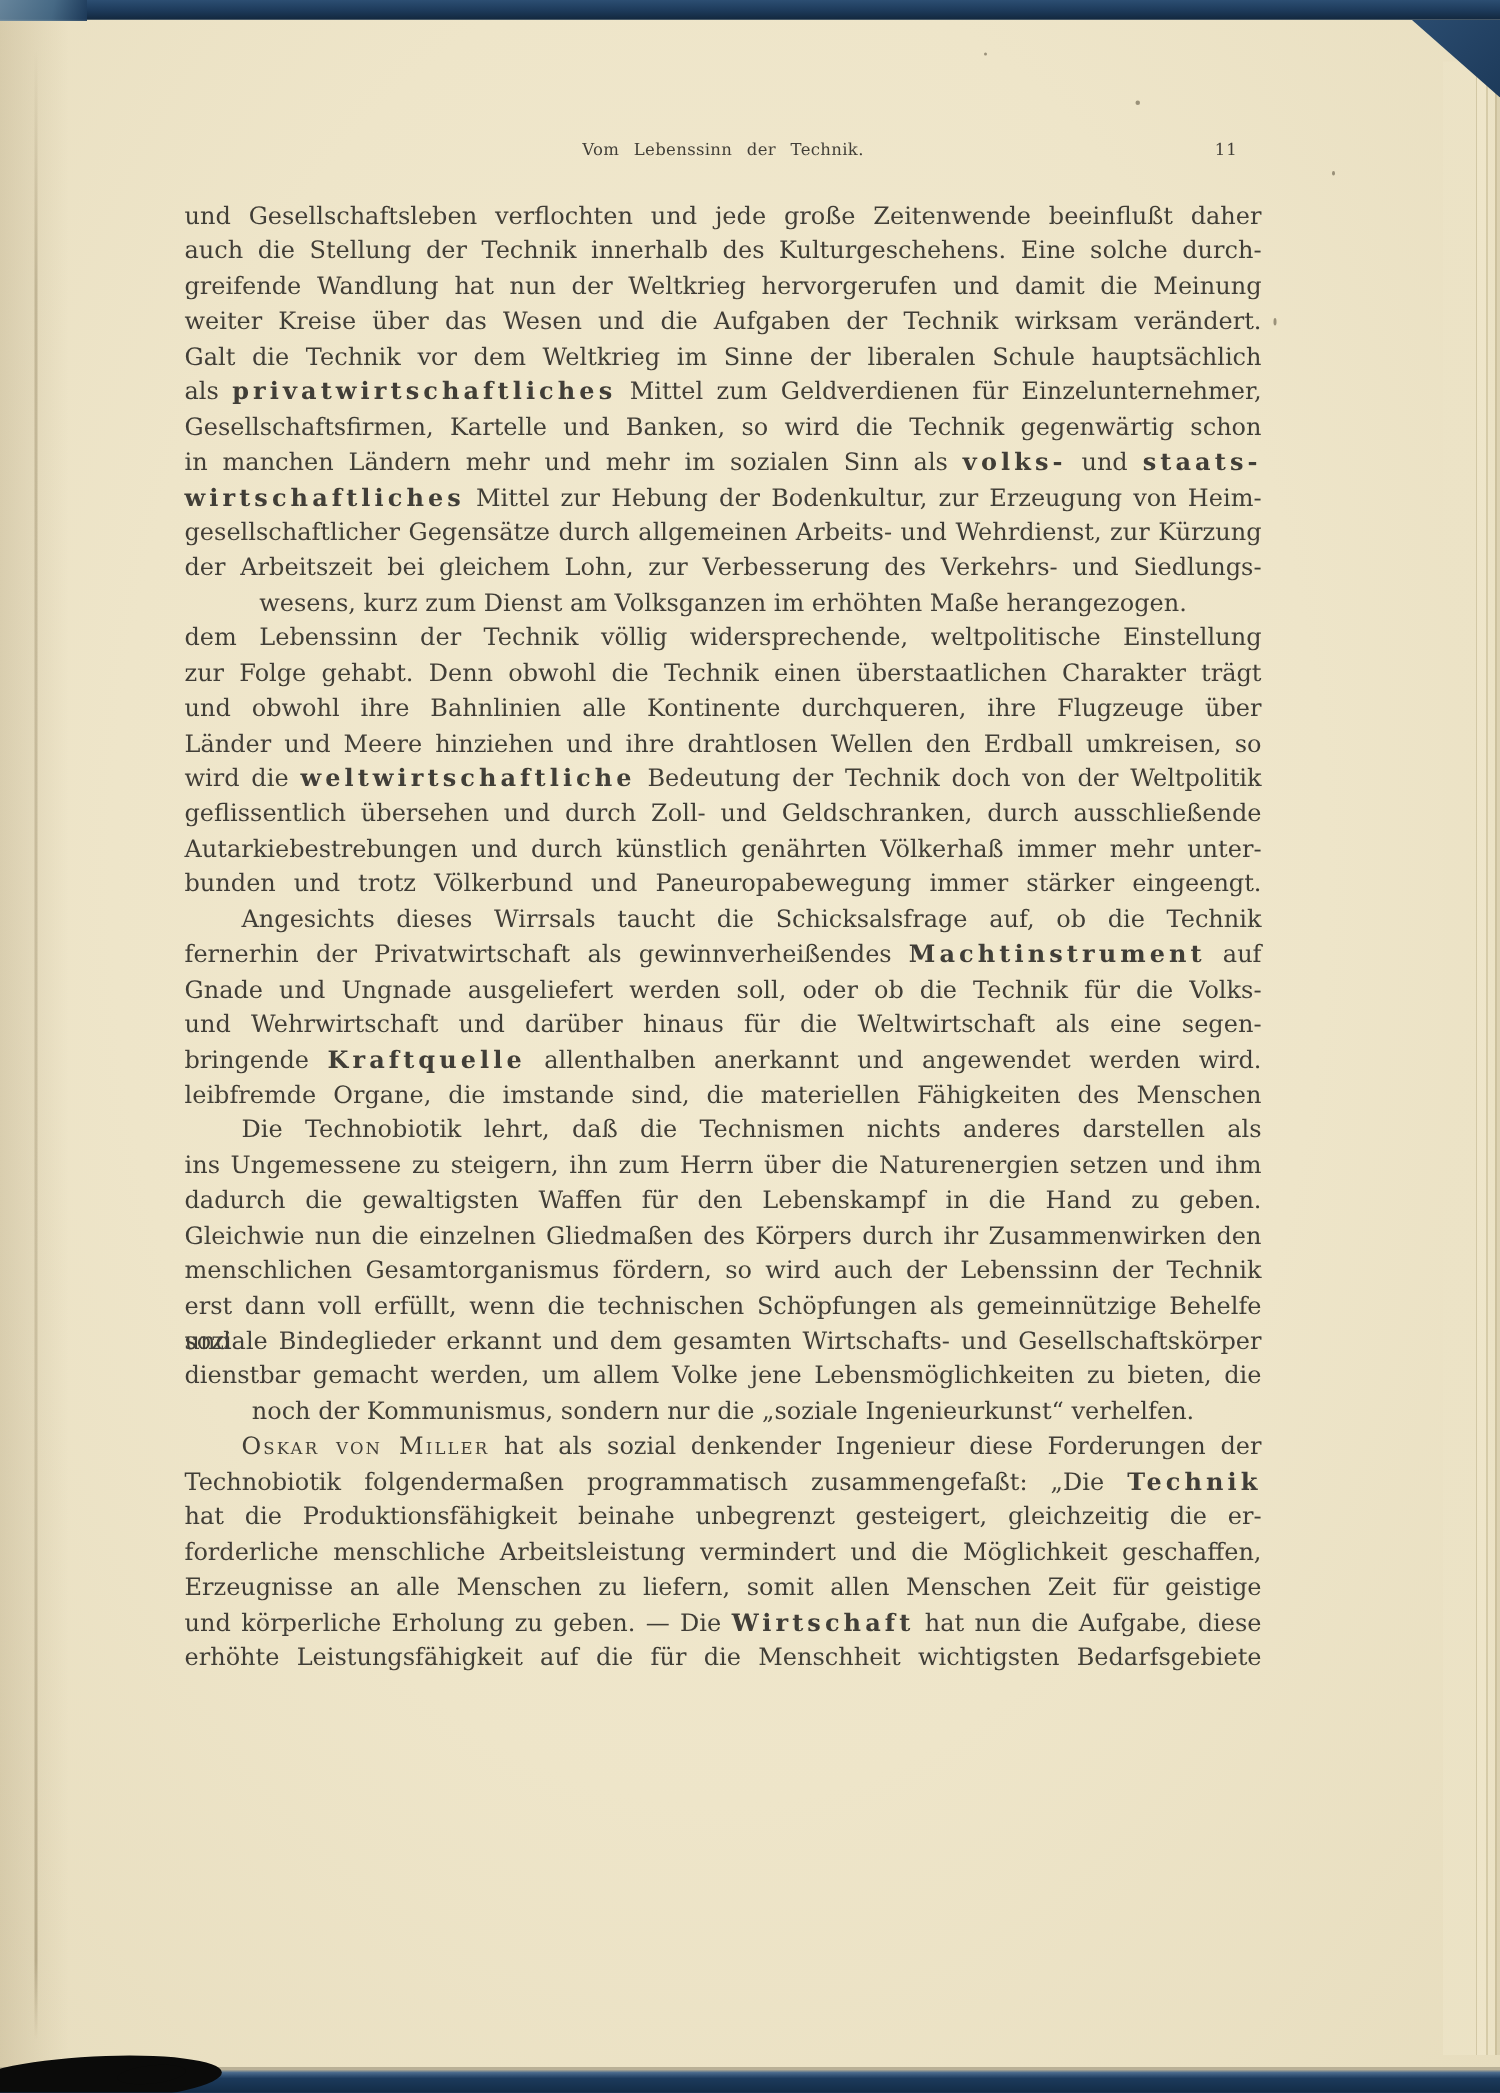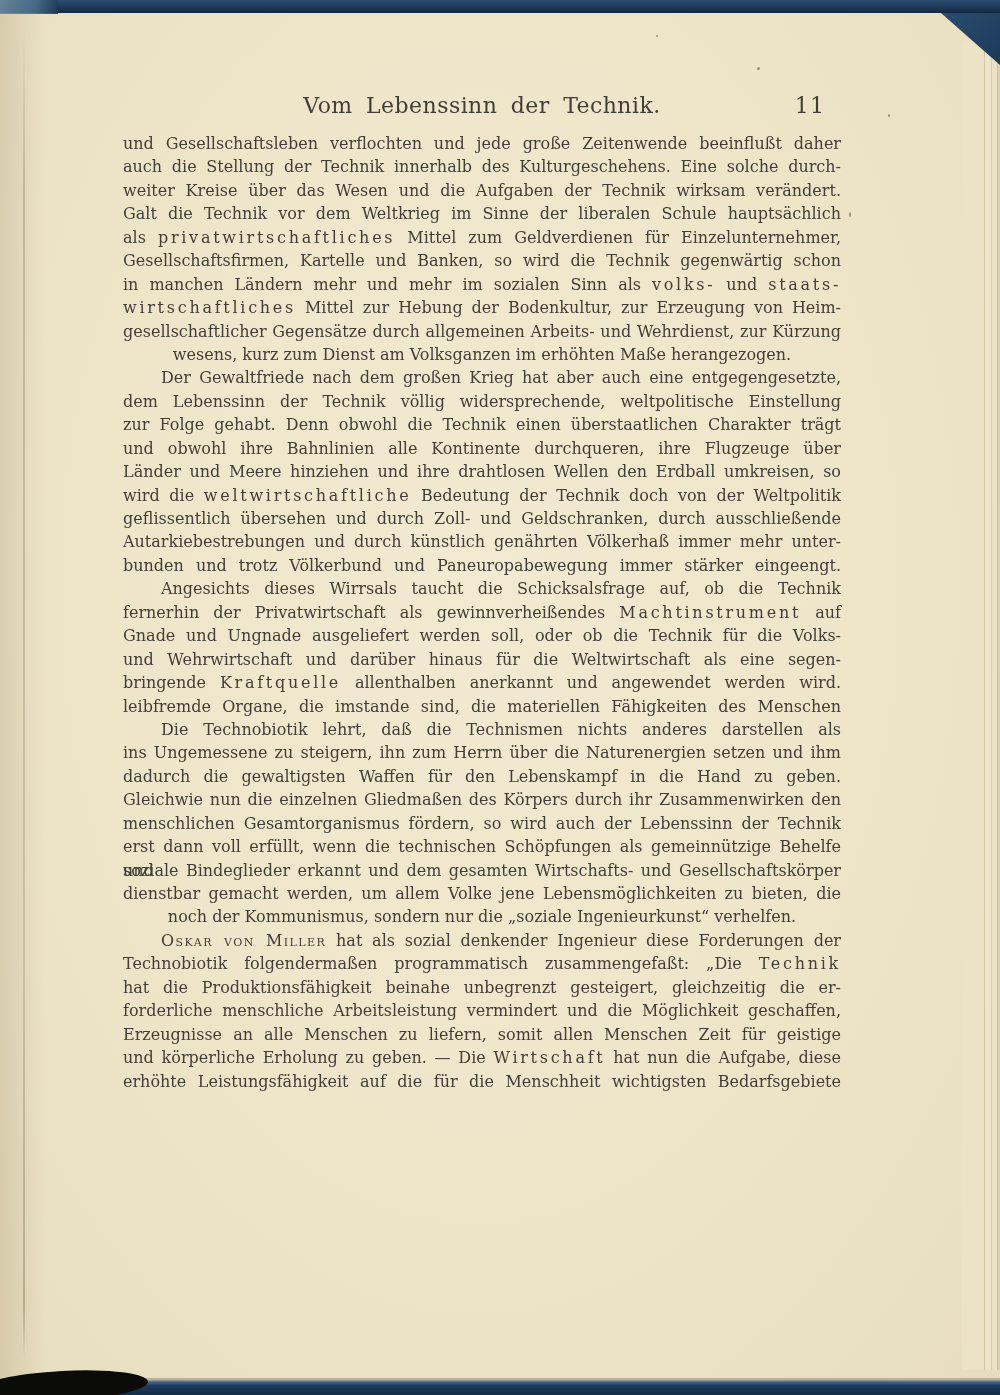--- a/index.html
+++ b/index.html
@@ -53,39 +53,39 @@
   }
   .cover-corner-tr{
     position:absolute;right:0;top:13px;width:72px;height:52px;
     background:linear-gradient(135deg,#2c4e72,#1d3a5a);
     clip-path:polygon(18% 0, 100% 0, 100% 100%);
   }
   .speck{position:absolute;border-radius:50%;background:rgba(86,76,56,.55);}
   
   .header{
     position:absolute;left:123px;top:93px;width:718px;height:24px;
-    color:#413e37;font-size:22px;
+    color:#413e37;font-size:11px;
   }
   .header .title{
     display:block;text-align:center;word-spacing:6px;letter-spacing:.02em;
   }
   .header .pagenum{
     position:absolute;right:16px;top:0;letter-spacing:.05em;
   }
   .text-block{
     position:absolute;left:123px;top:132px;width:718px;
     color:#413e37;font-size:16px;
   }
   .line{
     height:23.45px;line-height:23.45px;white-space:normal;
     text-align:center;
   }
   .line.just{text-align:justify;text-align-last:justify;}
   .line.indent{text-indent:38px;}
-  .sperr{letter-spacing:.17em;}
+  .sperr{letter-spacing:.17em;font-weight:bold;}
   .smallcaps{font-variant:small-caps;letter-spacing:.09em;}
 </style>
 </head>
 <body>
 
 <div class="paper">
   <div class="gutter-shade"></div>
   <div class="fold-line"></div>
   <div class="page-edges"></div>
 
@@ -96,29 +96,30 @@
 </div>
 
 <div class="header">
   <span class="title">Vom Lebenssinn der Technik.</span>
   <span class="pagenum">11</span>
 </div>
 
 <div class="text-block">
     <div class="line just">und Gesellschaftsleben verflochten und jede große Zeitenwende beeinflußt daher</div>
     <div class="line just">auch die Stellung der Technik innerhalb des Kulturgeschehens. Eine solche durch-</div>
+    <div class="line just">greifende Wandlung hat nun der Weltkrieg hervorgerufen und damit die Meinung</div>
     <div class="line just">weiter Kreise über das Wesen und die Aufgaben der Technik wirksam verändert.</div>
     <div class="line just">Galt die Technik vor dem Weltkrieg im Sinne der liberalen Schule hauptsächlich</div>
     <div class="line just"><span>als </span><span class="sperr">privatwirtschaftliches</span><span> Mittel zum Geldverdienen für Einzelunternehmer,</span></div>
     <div class="line just">Gesellschaftsfirmen, Kartelle und Banken, so wird die Technik gegenwärtig schon</div>
     <div class="line just"><span>in manchen Ländern mehr und mehr im sozialen Sinn als </span><span class="sperr">volks-</span><span> und </span><span class="sperr">staats-</span></div>
     <div class="line just"><span class="sperr">wirtschaftliches</span><span> Mittel zur Hebung der Bodenkultur, zur Erzeugung von Heim-</span></div>
     <div class="line just">gesellschaftlicher Gegensätze durch allgemeinen Arbeits- und Wehrdienst, zur Kürzung</div>
+    <div class="line just">der Arbeitszeit bei gleichem Lohn, zur Verbesserung des Verkehrs- und Siedlungs-</div>
     <div class="line">wesens, kurz zum Dienst am Volksganzen im erhöhten Maße herangezogen.</div>
-    <div class="line indent just">Der Gewaltfriede nach dem großen Krieg hat aber auch eine entgegengesetzte,</div>
     <div class="line just">dem Lebenssinn der Technik völlig widersprechende, weltpolitische Einstellung</div>
     <div class="line just">zur Folge gehabt. Denn obwohl die Technik einen überstaatlichen Charakter trägt</div>
     <div class="line just">und obwohl ihre Bahnlinien alle Kontinente durchqueren, ihre Flugzeuge über</div>
     <div class="line just">Länder und Meere hinziehen und ihre drahtlosen Wellen den Erdball umkreisen, so</div>
     <div class="line just"><span>wird die </span><span class="sperr">weltwirtschaftliche</span><span> Bedeutung der Technik doch von der Weltpolitik</span></div>
     <div class="line just">geflissentlich übersehen und durch Zoll- und Geldschranken, durch ausschließende</div>
     <div class="line just">Autarkiebestrebungen und durch künstlich genährten Völkerhaß immer mehr unter-</div>
     <div class="line just">bunden und trotz Völkerbund und Paneuropabewegung immer stärker eingeengt.</div>
     <div class="line indent just">Angesichts dieses Wirrsals taucht die Schicksalsfrage auf, ob die Technik</div>
     <div class="line just"><span>fernerhin der Privatwirtschaft als gewinnverheißendes </span><span class="sperr">Machtinstrument</span><span> auf</span></div>

